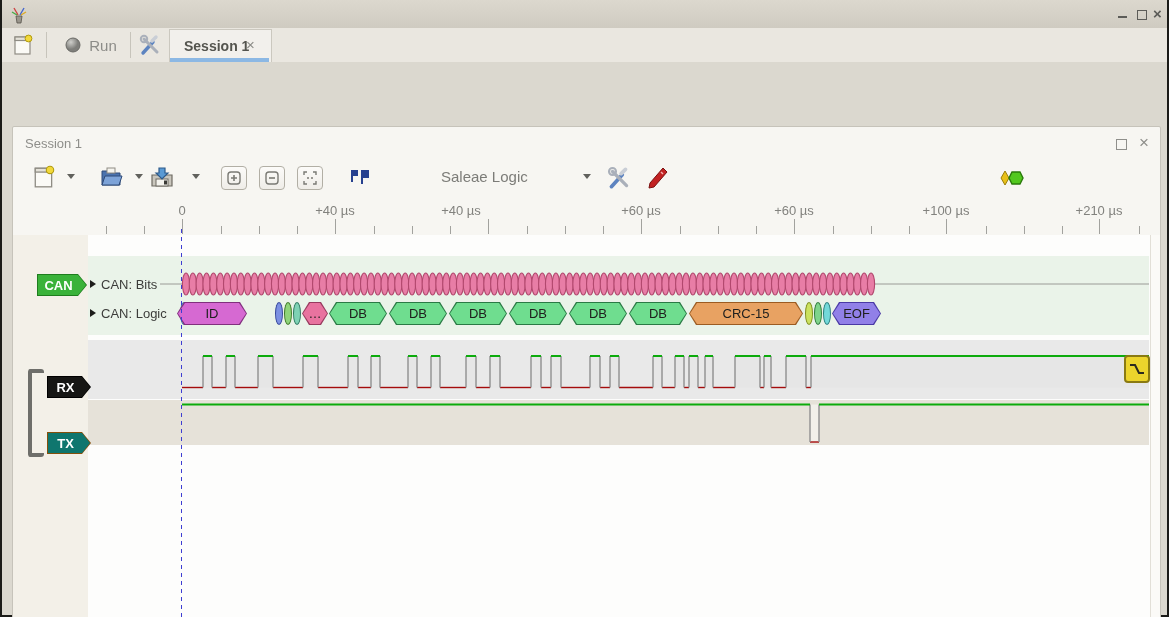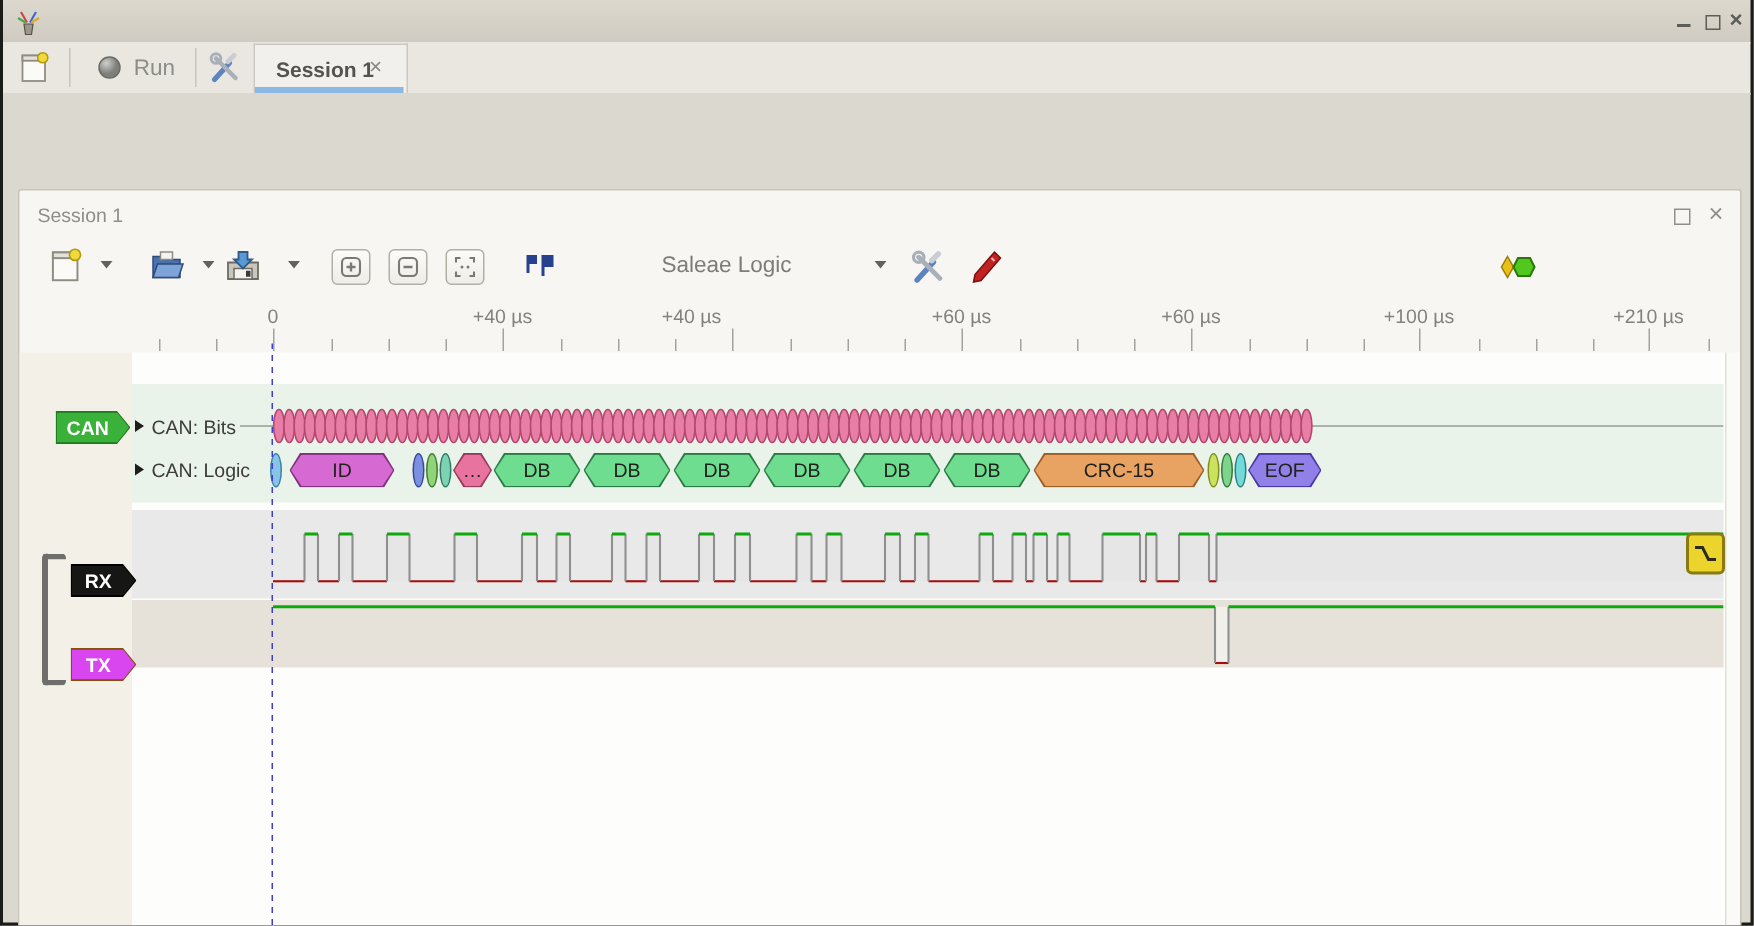--- a/index.html
+++ b/index.html
@@ -485,21 +485,21 @@
           <line x1="179" y1="341.5" x2="807" y2="341.5" stroke="#0cab0c" stroke-width="2"></line>
           <line x1="816" y1="341.5" x2="816" y2="379" stroke="#8f8f8f" stroke-width="1.4"></line>
           <line x1="816" y1="341.5" x2="1146" y2="341.5" stroke="#0cab0c" stroke-width="2"></line>
         </svg>
 
     <div class="abs" id="fields-layer" style="left:0;top:0">
           <div class="abs field oval" style="left: 167px; width: 8px;">
             <div class="f-outer" style="background: rgb(63, 126, 168);"></div>
             <div class="f-inner" style="background: rgb(134, 197, 232);"></div>
           </div>
-          <div class="abs field hex" style="left: 180px; width: 70px;">
+          <div class="abs field hex" style="left: 164px; width: 70px;">
             <div class="f-outer" style="background: rgb(129, 48, 126);"></div>
             <div class="f-inner" style="background: rgb(214, 105, 210);">
               <span>ID</span>
             </div>
           </div>
           <div class="abs field oval" style="left: 262px; width: 8px;">
             <div class="f-outer" style="background: rgb(54, 71, 156);"></div>
             <div class="f-inner" style="background: rgb(124, 144, 226);"></div>
           </div>
           <div class="abs field oval" style="left: 271px; width: 8px;">
@@ -596,21 +596,21 @@
 
     <div class="abs tag" style="left:34px;top:249px;width:44px">
       <div class="tag-outer" style="background:#000"></div>
       <div class="tag-inner" style="background:#161614">
         <span>RX</span>
       </div>
     </div>
 
     <div class="abs tag" style="left:34px;top:305px;width:44px">
       <div class="tag-outer" style="background:#84500c"></div>
-      <div class="tag-inner" style="background:#d946ef">
+      <div class="tag-inner" style="background:#0f766e">
         <span>TX</span>
       </div>
     </div>
 
     <div class="abs trigger-marker">
       <svg width="16" height="16" viewBox="0 0 16 16">
         <path d="M1 4 L6 4 L10 12 L15 12" fill="none" stroke="#2a2a20" stroke-width="2"></path>
       </svg>
     </div>
 

